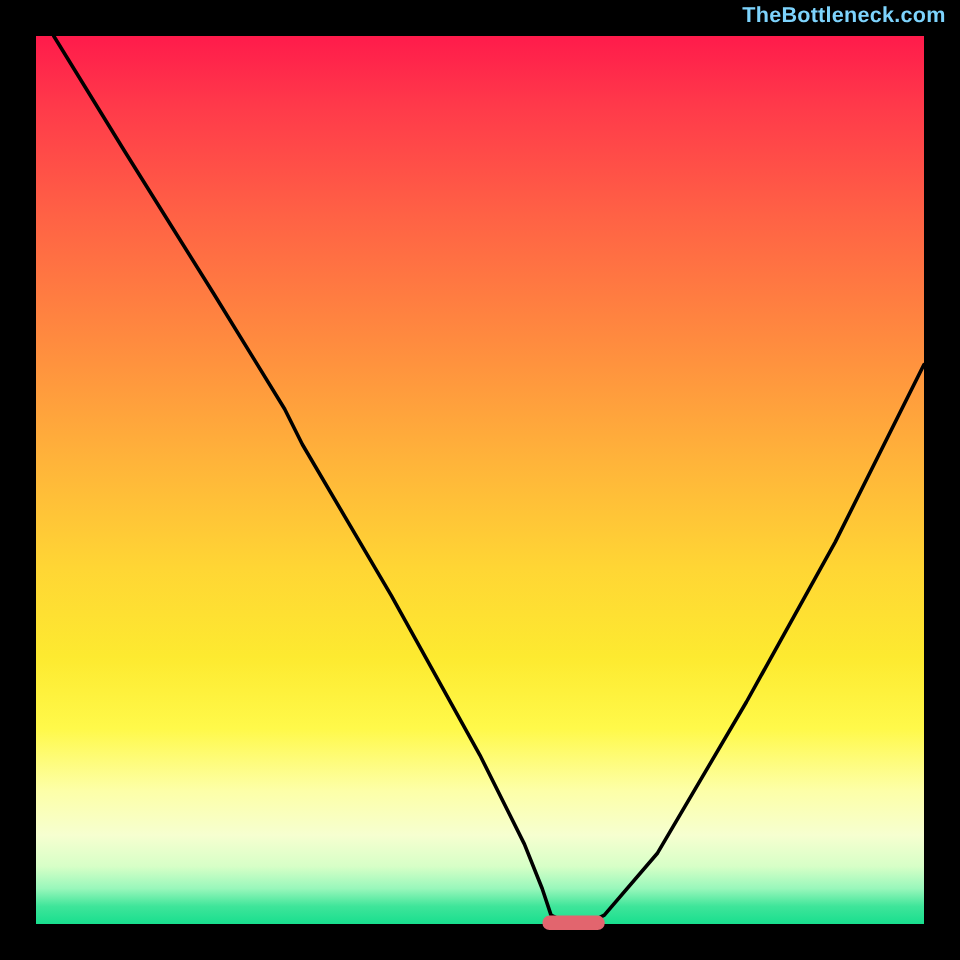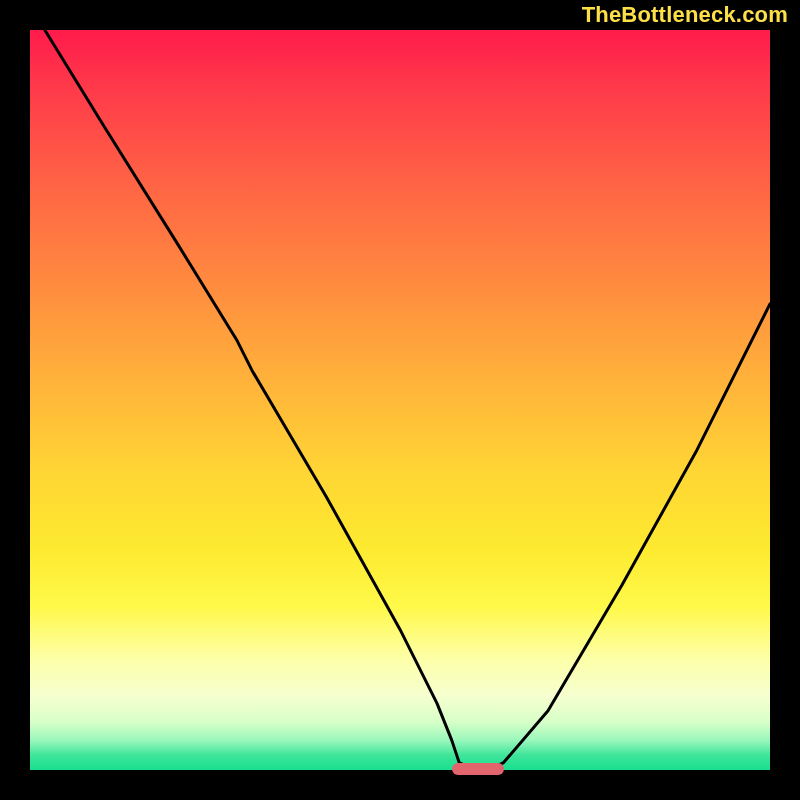--- a/index.html
+++ b/index.html
@@ -3,23 +3,23 @@
 <meta charset="utf-8">
 <style>
   * { margin: 0; padding: 0; box-sizing: border-box; }
   html, body { width: 800px; height: 800px; overflow: hidden; background: #000; }
   .wrap { position: relative; width: 800px; height: 800px; }
   .attribution {
     position: absolute;
     top: 2px;
     right: 12px;
     font-family: Arial, Helvetica, sans-serif;
-    font-size: 22px;
+    font-size: 18px;
     font-weight: 600;
-    color: #fde047;
+    color: #7dd3fc;
     letter-spacing: 0.2px;
   }
   .plot {
     position: absolute;
     left: 30px;
     top: 30px;
     width: 740px;
     height: 740px;
   }
   .grad {

